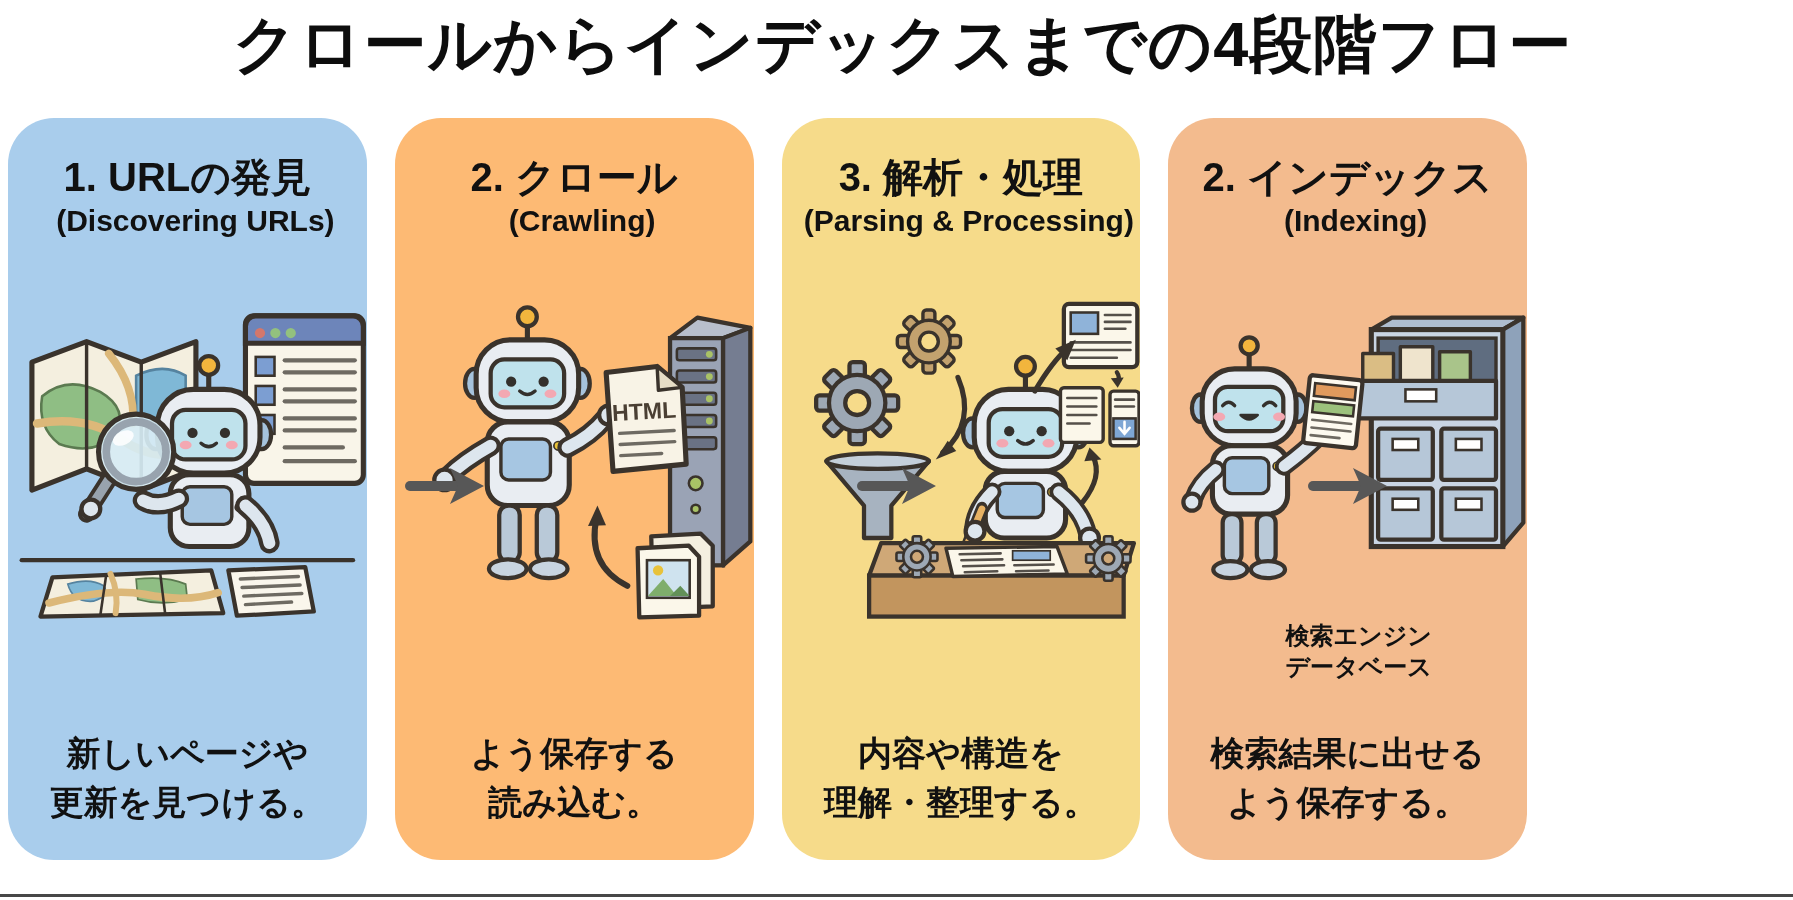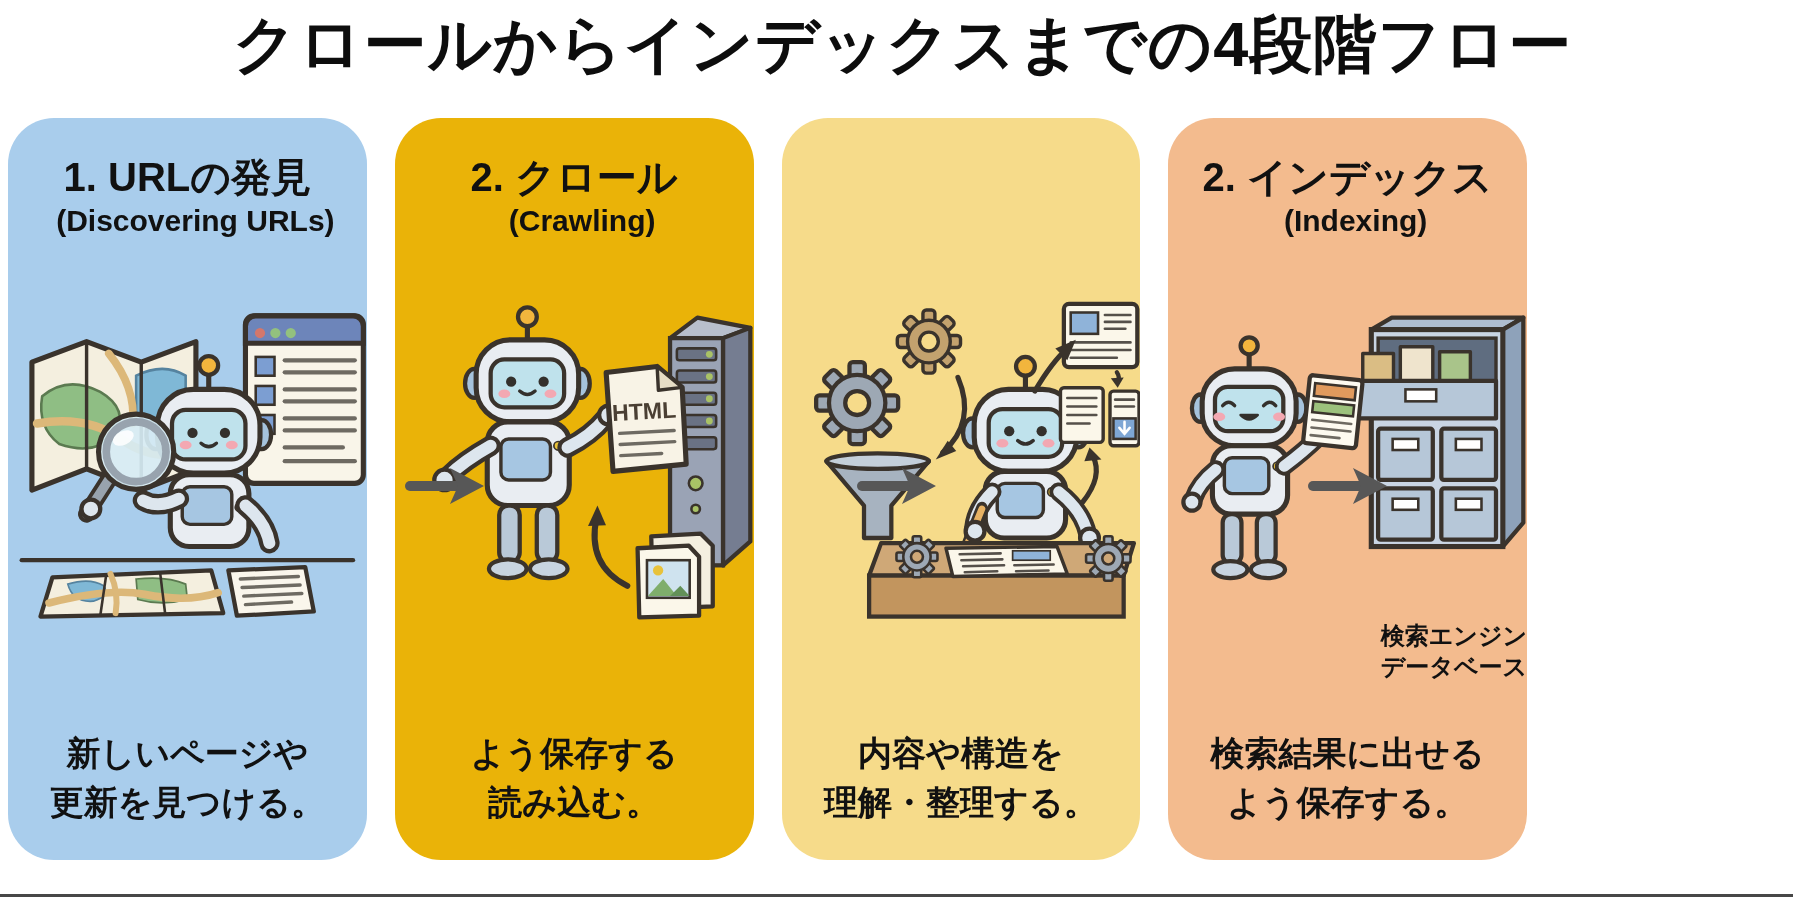--- a/index.html
+++ b/index.html
@@ -14,35 +14,35 @@
     text-align:center;
     font-size:63px;font-weight:900;letter-spacing:1px;
     color:#0d0d0d;
   }
   .panels{
     position:absolute;left:8px;top:118px;width:1519px;height:742px;
     display:flex;gap:28px;
   }
   .panel{flex:1;border-radius:46px;position:relative;}
   .p1{background:#a9cdec;}
-  .p2{background:#eab308;}
+  .p2{background:#fdba74;}
   .p3{background:#f6db8a;}
   .p4{background:#f3bb8e;}
   .panel-head{margin-top:36px;text-align:center;}
   .heading{font-size:40px;font-weight:800;line-height:1.15;}
   .subheading{font-size:30px;font-weight:700;margin-top:4px;margin-left:16px;}
   .illus{position:absolute;top:148px;left:0;right:0;display:flex;justify-content:center;}
   .caption{
     position:absolute;bottom:34px;left:0;right:0;
     text-align:center;font-size:34px;font-weight:700;line-height:1.42;
     white-space:pre-line;
   }
   .cabinet-label{
     position:absolute;top:502px;left:0;right:0;padding-left:22px;
-    text-align:right;font-size:24px;font-weight:700;line-height:1.3;
+    text-align:center;font-size:24px;font-weight:700;line-height:1.3;
     white-space:pre-line;
   }
   .flow-arrow{position:absolute;top:462px;width:84px;height:48px;}
   .bottom-line{position:absolute;left:0;right:0;bottom:3px;height:3px;background:#474747;}
 </style>
 </head>
 <body>
 
 <div class="page-title">クロールからインデックスまでの4段階フロー</div>
 
@@ -224,20 +224,24 @@
           <path d="M272 342 Q224 318 236 262" stroke="#3a332c" stroke-width="7" fill="none" stroke-linecap="round"></path>
           <polygon points="226,272 237,248 247,271" fill="#3a332c"></polygon>
         </g>
       </svg>
     </div>
     <div class="caption">よう保存する
 読み込む。</div>
   </div>
 
   <div class="panel p3">
+    <div class="panel-head">
+      <div class="heading">3. 解析・処理</div>
+      <div class="subheading">(Parsing &amp; Processing)</div>
+    </div>
     <div class="illus">
       <svg width="420" height="380" viewBox="0 0 420 380">
 
         <g transform="translate(172,56)">
           <g fill="#c3a26e" stroke="#3a332c" stroke-width="4" stroke-linejoin="round">
             <rect x="-7" y="-37" width="14" height="15" rx="4"></rect>
             <rect x="-7" y="-37" width="14" height="15" rx="4" transform="rotate(45)"></rect>
             <rect x="-7" y="-37" width="14" height="15" rx="4" transform="rotate(90)"></rect>
             <rect x="-7" y="-37" width="14" height="15" rx="4" transform="rotate(135)"></rect>
             <rect x="-7" y="-37" width="14" height="15" rx="4" transform="rotate(180)"></rect>

